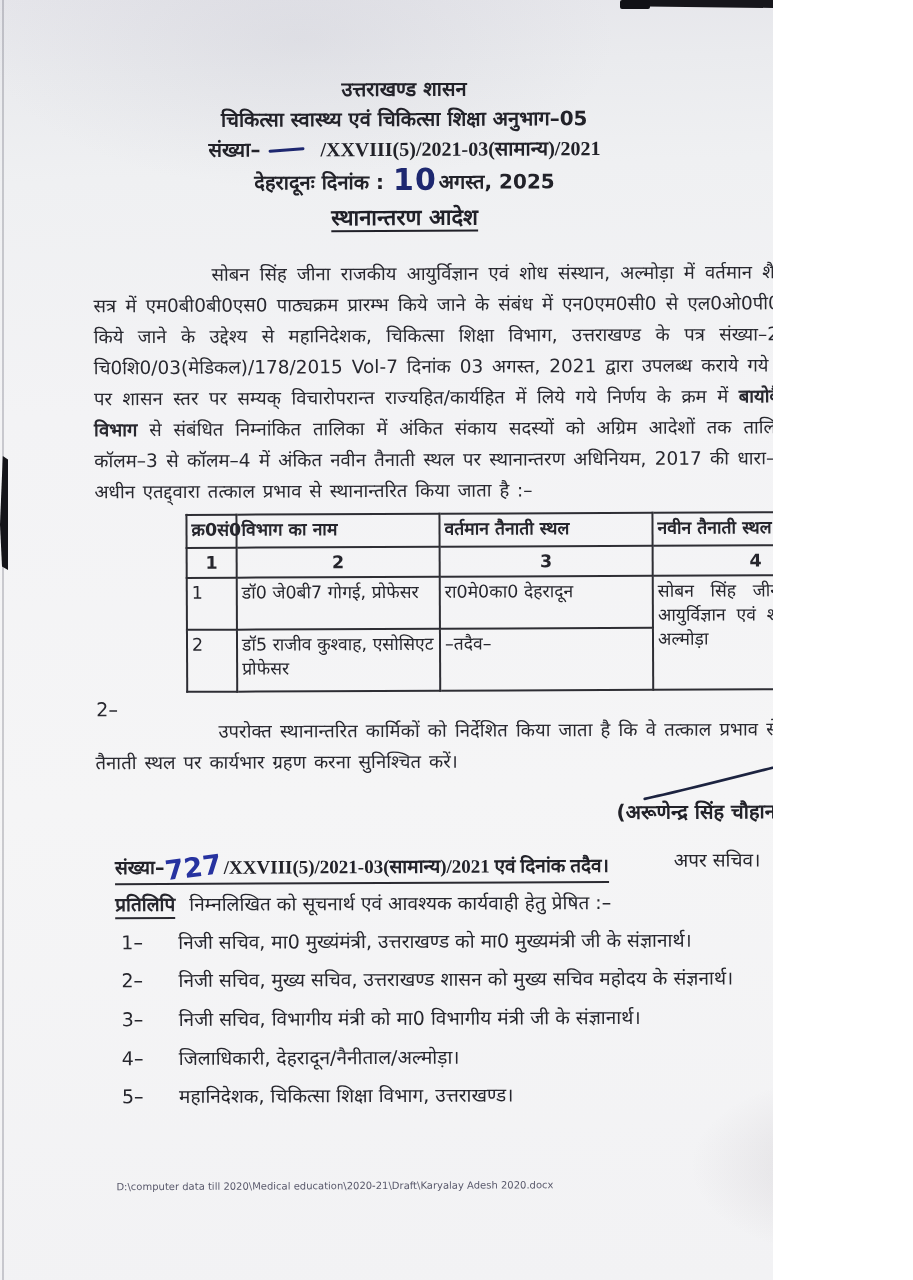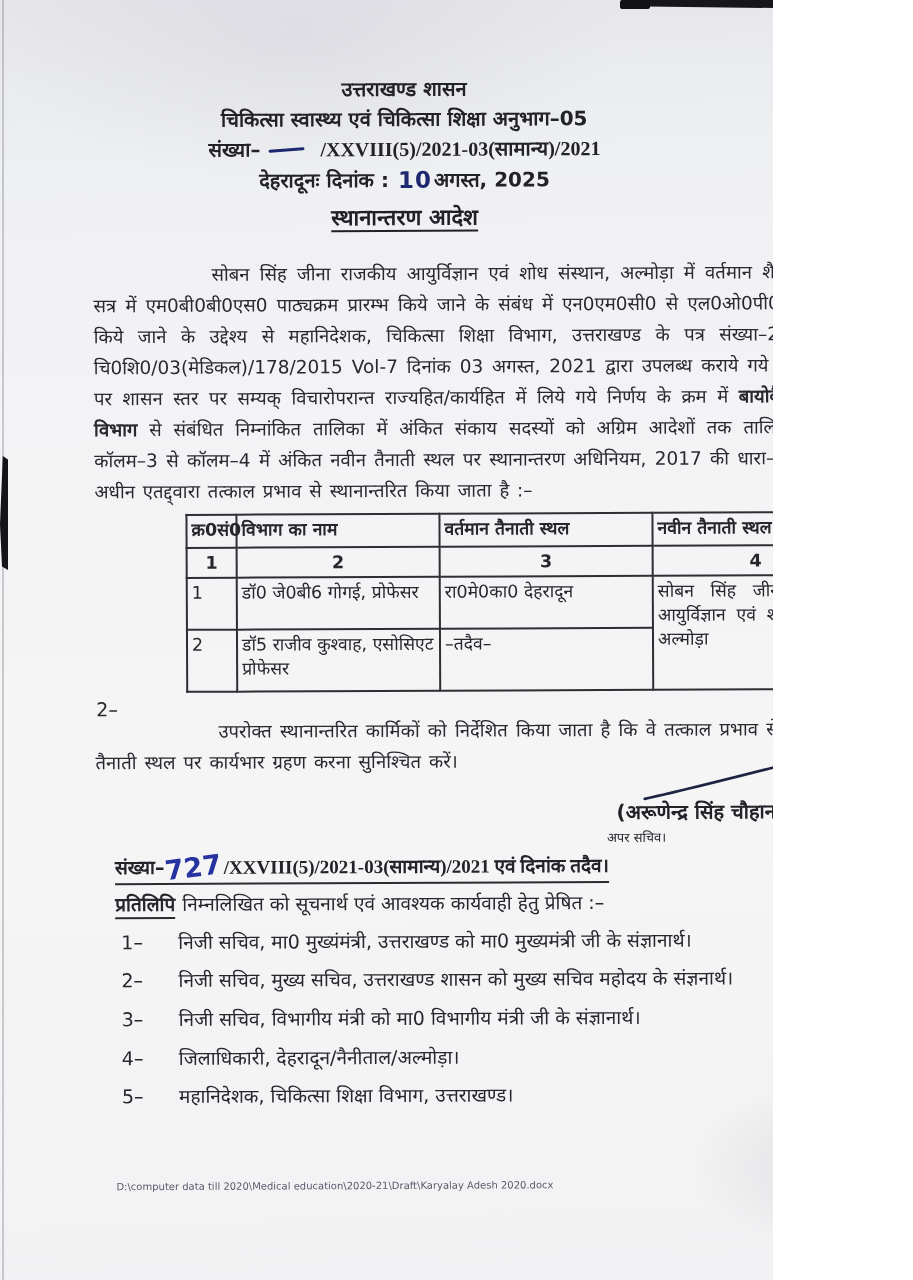--- a/index.html
+++ b/index.html
@@ -25,21 +25,21 @@
   .artifact-left-bar{position:absolute;left:0;top:456px;width:8px;height:114px;background:#141419;
     clip-path:polygon(35% 0,100% 3%,100% 100%,25% 97%,0 60%);}
 
   
   .letterhead{position:absolute;left:60px;right:20px;top:74px;text-align:center;}
   .lh-line{font-size:20px;font-weight:bold;line-height:30px;color:#222229;}
   .serifnum{font-family:"Liberation Serif","DejaVu Sans",serif;}
   .hw{color:#1e2870;}
   .hw-dash{display:inline-block;width:36px;height:3px;background:#1e2870;border-radius:2px;
     transform:rotate(-4deg) translateY(-5px);margin:0 16px 0 8px;}
-  .hw-ten{font-size:23px;font-weight:bold;letter-spacing:1px;margin:0 2px;position:relative;top:1px;}
+  .hw-ten{font-size:30px;font-weight:bold;letter-spacing:1px;margin:0 2px;position:relative;top:1px;}
 
   .doc-title{position:absolute;left:60px;right:20px;top:201px;text-align:center;
     font-size:22px;font-weight:bold;text-decoration:underline;text-underline-offset:5px;
     text-decoration-thickness:2px;color:#202028;}
 
   .para{font-size:18.5px;line-height:31px;text-align:justify;word-spacing:2px;color:#28282f;}
   .para1{position:absolute;left:95px;top:239px;width:727px;text-indent:118px;}
 
   
   .tbl-wrap{position:absolute;left:186px;top:513px;width:632px;}
@@ -53,30 +53,30 @@
   td.merged{text-align:justify;line-height:27px;padding-top:4px;}
   .col1{width:40px;} .col2{width:193px;} .col3{width:203px;} .col4{width:196px;}
   tr.r1 td{height:46px;} tr.r2 td{height:56px;}
 
   .para2-num{position:absolute;left:96px;top:697px;font-size:19px;color:#28282f;}
   .para2{position:absolute;left:95px;top:696px;width:727px;text-indent:123px;}
 
   .sig-svg{position:absolute;left:638px;top:752px;}
   .sig-name{position:absolute;left:570px;top:799px;width:260px;text-align:center;
     font-size:20px;font-weight:bold;color:#222229;}
-  .sig-desig{position:absolute;left:606px;top:829px;width:220px;text-align:left;
-    font-size:13px;color:#26262d;}
+  .sig-desig{position:absolute;left:606px;top:848px;width:220px;text-align:center;
+    font-size:19px;color:#26262d;}
 
   .ref2{position:absolute;left:114px;top:853px;font-size:19px;font-weight:bold;color:#222229;
     border-bottom:2px solid #2a2a31;padding-bottom:3px;white-space:nowrap;}
   .hw-727{display:inline-block;font-size:27px;font-weight:bold;color:#2733a0;
     transform:rotate(-7deg);margin:0 2px 0 1px;position:relative;top:3px;line-height:10px;}
 
   .copy-lead{position:absolute;left:114px;top:890px;font-size:19px;color:#26262d;white-space:nowrap;}
-  .copy-lead .lead-bold{font-weight:bold;border-bottom:2px solid #2a2a31;padding-bottom:2px;margin-right:7px;}
+  .copy-lead .lead-bold{font-weight:bold;border-bottom:2px solid #2a2a31;padding-bottom:2px;margin-right:14px;}
 
   .copy-item{position:absolute;left:120px;right:50px;font-size:19px;color:#26262d;white-space:nowrap;}
   .copy-item .num{display:inline-block;width:57px;}
 
   .continuation{position:absolute;left:779px;top:1144px;font-size:12px;font-weight:bold;color:#513638;}
   .filepath{position:absolute;left:114px;top:1180px;font-size:10px;color:#3c3c52;white-space:nowrap;
     font-family:"DejaVu Sans","Liberation Sans",sans-serif;opacity:0.85;}
 </style>
 </head>
 <body>
@@ -111,21 +111,21 @@
           <th class="hcell col4">नवीन तैनाती स्थल</th>
         </tr>
         <tr>
           <td class="ncell">1</td>
           <td class="ncell">2</td>
           <td class="ncell">3</td>
           <td class="ncell">4</td>
         </tr>
         <tr class="r1">
           <td class="sno">1</td>
-          <td>डॉ0 जे0बी6 गोगई, प्रोफेसर</td>
+          <td>डॉ0 जे0बी7 गोगई, प्रोफेसर</td>
           <td class="cur">रा0मे0का0 देहरादून</td>
           <td class="merged" rowspan="2">सोबन सिंह जीना राजकीय आयुर्विज्ञान एवं शोध संस्थान, अल्मोड़ा</td>
         </tr>
         <tr class="r2">
           <td class="sno">2</td>
           <td>डॉ5 राजीव कुश्वाह, एसोसिएट प्रोफेसर</td>
           <td class="cur">–तदैव–</td>
         </tr>
       </tbody>
         </table>

